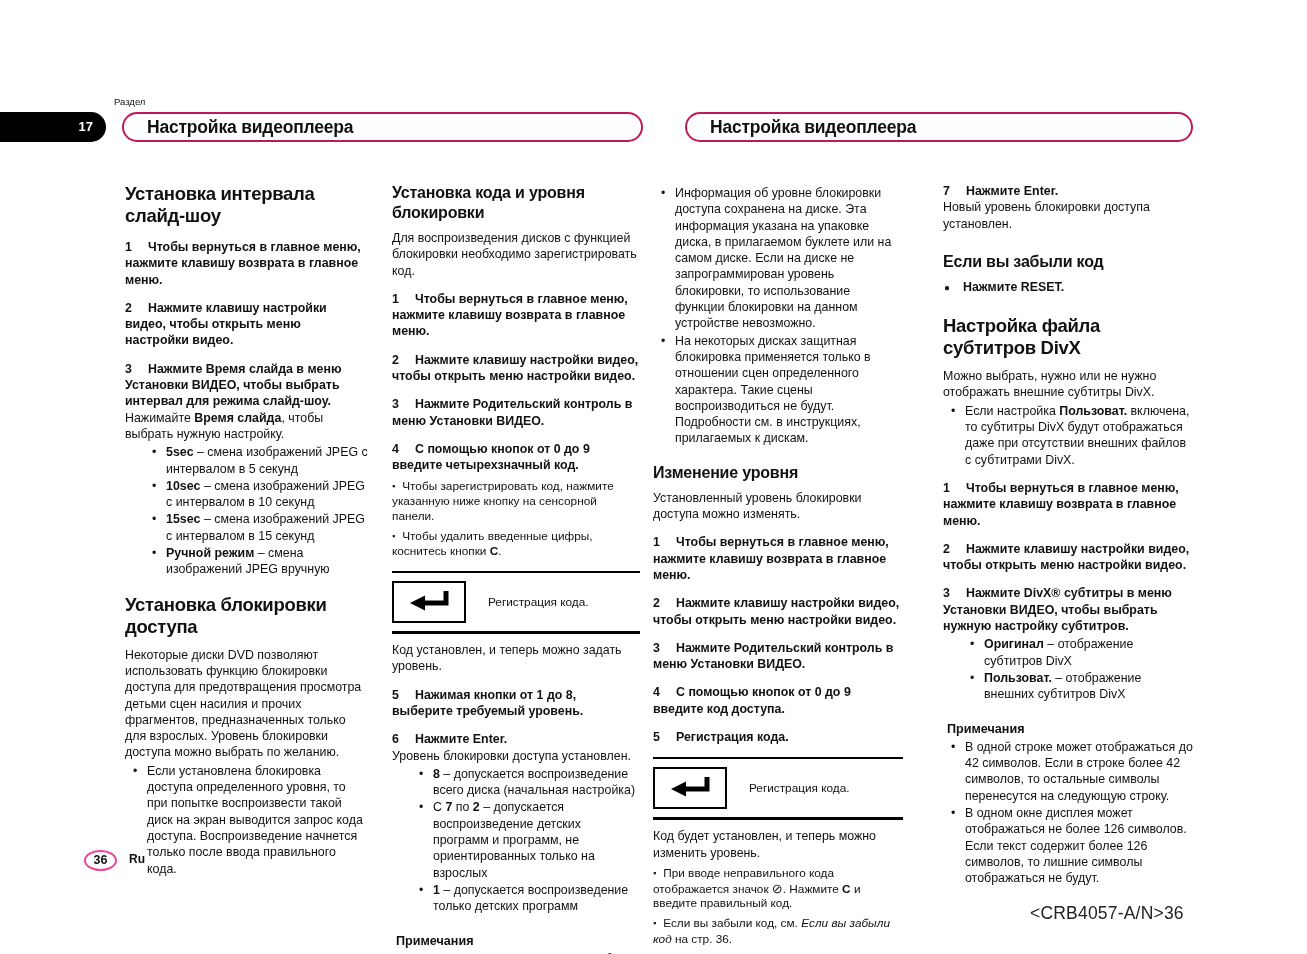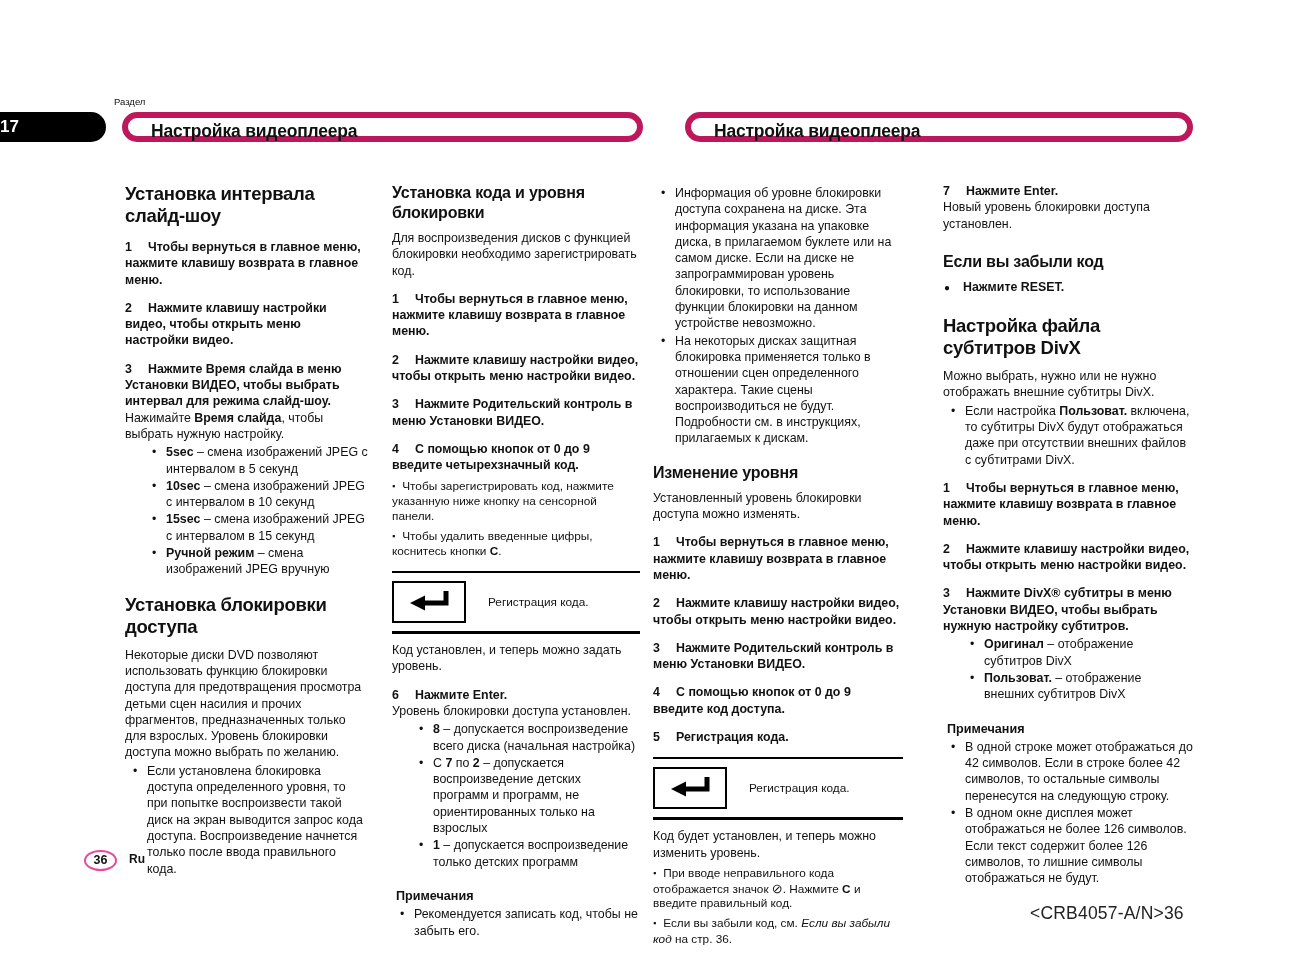--- a/index.html
+++ b/index.html
@@ -2,23 +2,23 @@
 <html><head>
 <meta charset="utf-8">
 <style>
   html,body{margin:0;padding:0;background:#e8e8e8;}
   .page{position:relative;width:1307px;height:954px;background:#ffffff;
         font-family:"Liberation Sans",sans-serif;color:#111;overflow:hidden;}
 
   
   .section-label{position:absolute;left:80px;top:96px;font-size:9.5px;font-weight:normal;margin-left:34px;}
   .chapter-pill{position:absolute;left:0;top:112px;width:106px;height:30px;background:#000;
-        border-radius:0 16px 16px 0;color:#fff;font-weight:bold;font-size:17px;
-        line-height:30px;text-align:left;padding-right:13px;box-sizing:border-box;}
-  .title-pill{position:absolute;top:112px;height:30px;border:6px solid #be185d;border-radius:17px;
+        border-radius:0 16px 16px 0;color:#fff;font-weight:bold;font-size:13px;
+        line-height:30px;text-align:right;padding-right:13px;box-sizing:border-box;}
+  .title-pill{position:absolute;top:112px;height:30px;border:2px solid #be185d;border-radius:17px;
         box-sizing:border-box;font-weight:bold;font-size:17.5px;line-height:26px;
         padding-left:23px;letter-spacing:-0.2px;background:#fff;}
   .title-pill.left{left:122px;width:521px;}
   .title-pill.right{left:685px;width:508px;}
 
   
   .col{position:absolute;top:183px;width:246px;font-size:12.4px;line-height:16.3px;}
   .col1{left:125px;width:243px;}
   .col2{left:392px;width:248px;}
   .col3{left:653px;width:250px;}
@@ -112,20 +112,21 @@
         <svg width="46" height="27" viewBox="0 0 46 27" aria-hidden="true">
           <path d="M40 2 V14 H17" fill="none" stroke="#000" stroke-width="5"></path>
           <polygon points="19,6.5 19,21.5 4,14" fill="#000"></polygon>
         </svg>
       </span>
       <span class="keylabel">Регистрация кода.</span>
     </div>
 
     <p class="para">Код установлен, и теперь можно задать уровень.</p>
 
+    <p class="step"><span class="sn">5</span><span>Нажимая кнопки от 1 до 8, выберите требуемый уровень.</span></p>
     <p class="step"><span class="sn">6</span><span>Нажмите Enter.</span></p>
     <p class="para">Уровень блокировки доступа установлен.</p>
 
     <ul class="blist lvl2">
       <li><b>8</b><span> – допускается воспроизведение всего диска (начальная настройка)</span></li>
       <li><span>С </span><b>7</b><span> по </span><b>2</b><span> – допускается воспроизведение детских программ и программ, не ориентированных только на взрослых</span></li>
       <li><b>1</b><span> – допускается воспроизведение только детских программ</span></li>
     </ul>
 
     <p class="noteshead">Примечания</p>

